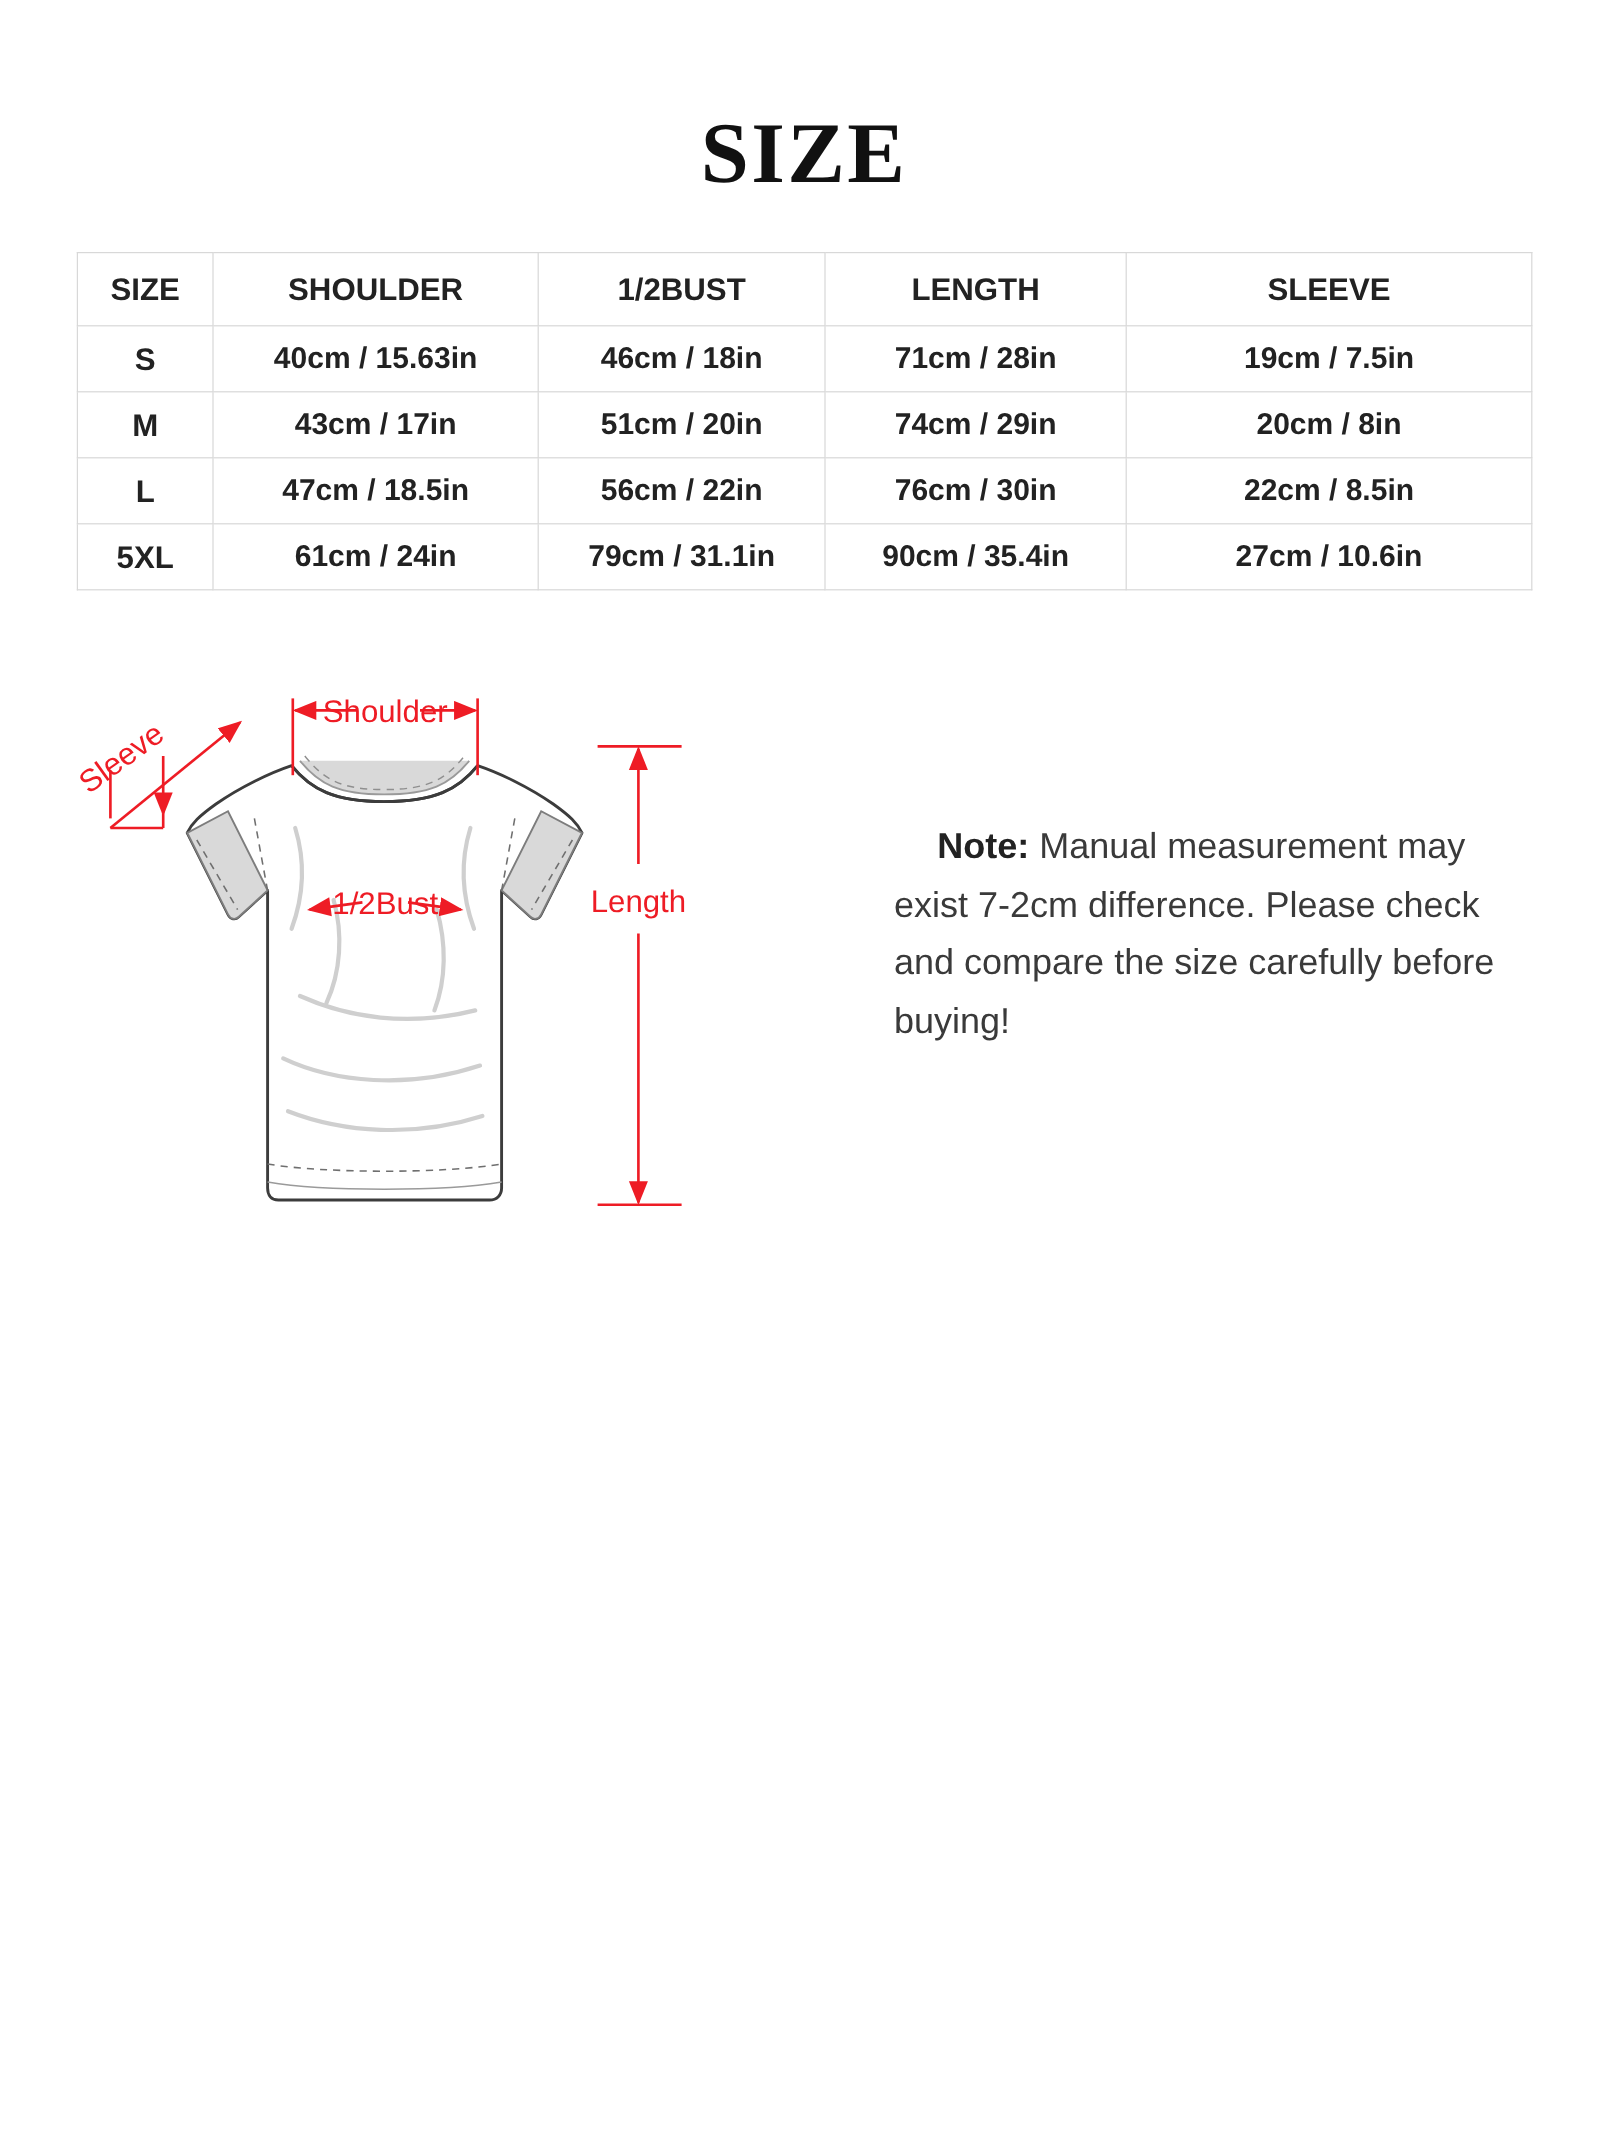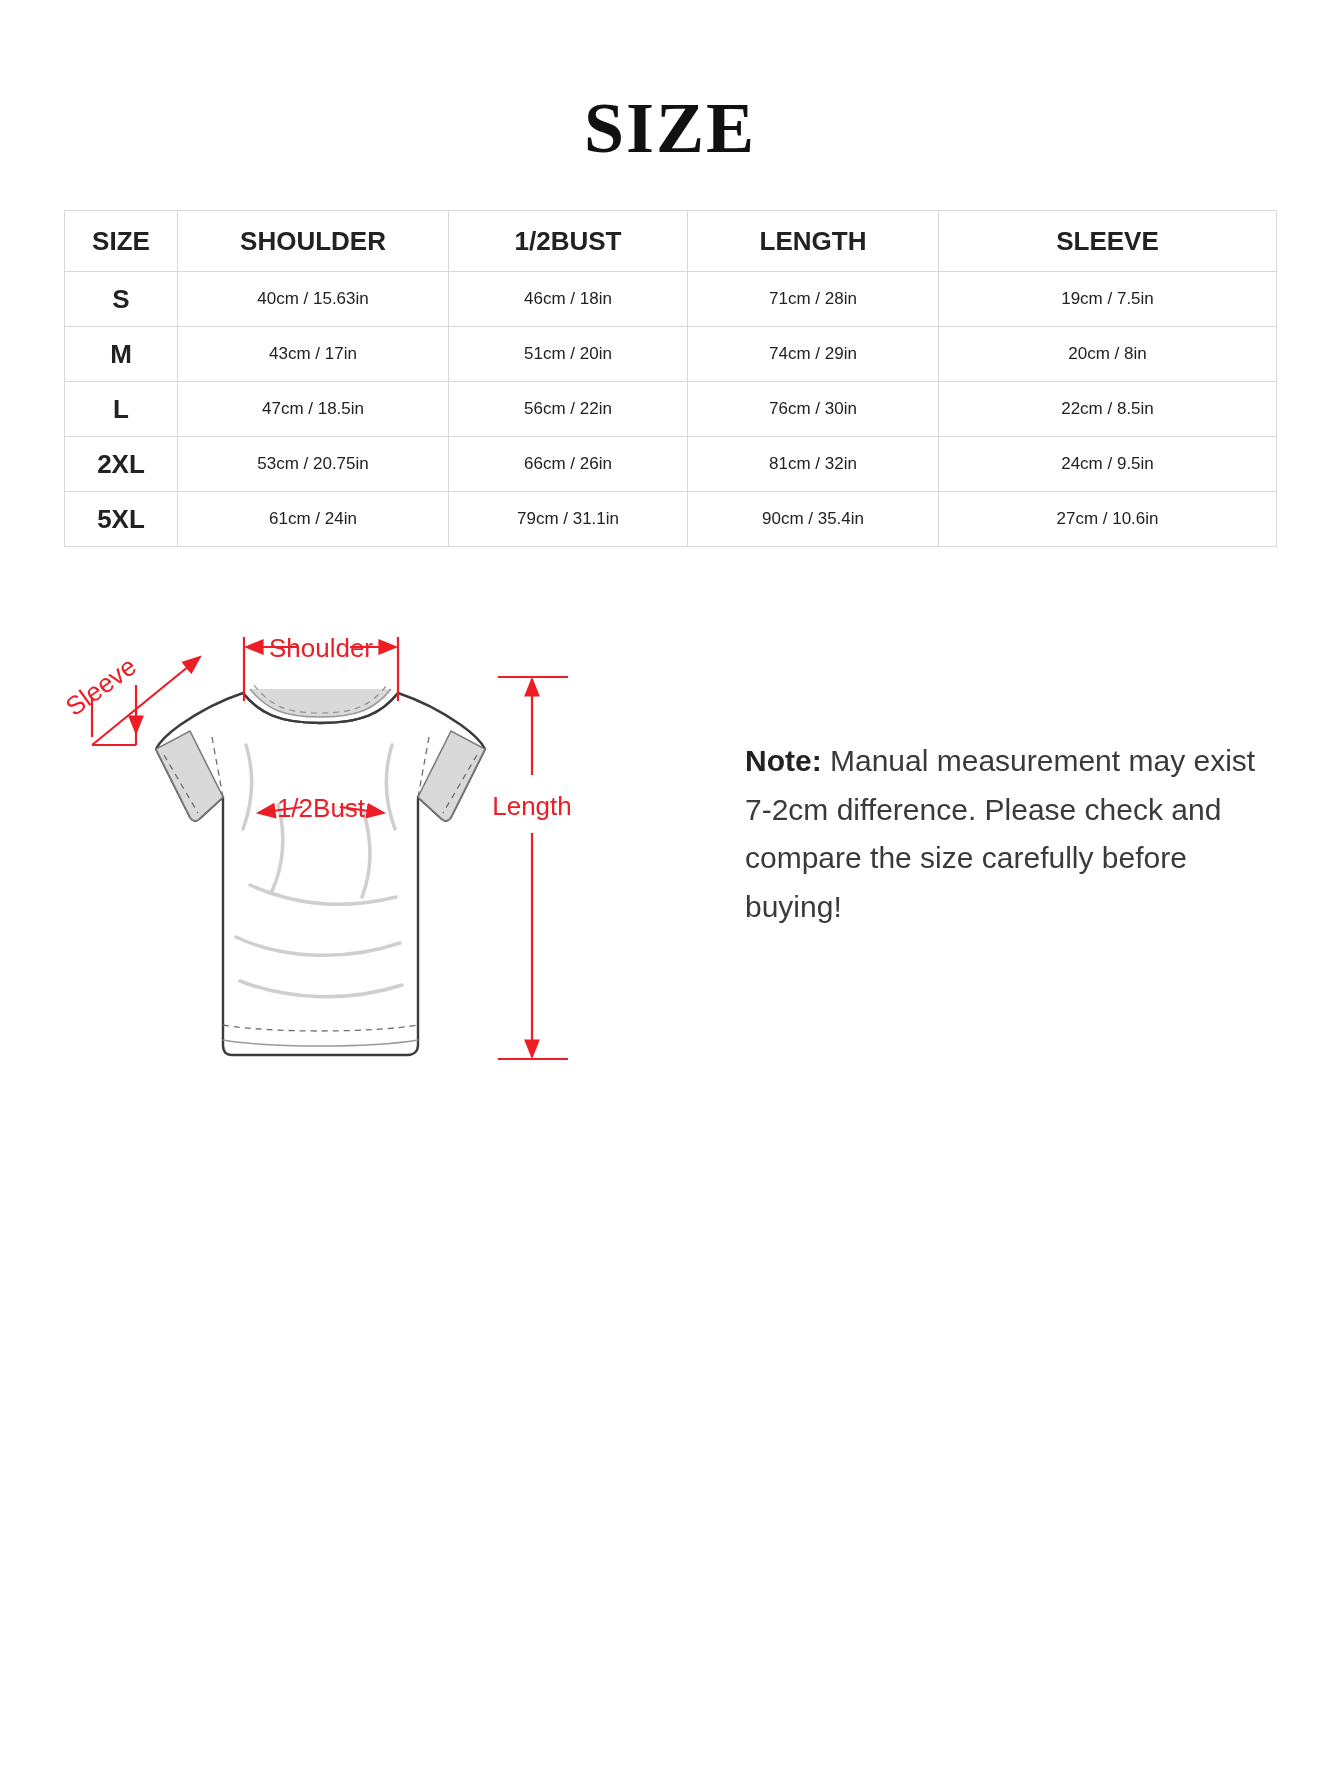--- a/index.html
+++ b/index.html
@@ -38,23 +38,23 @@
     border-collapse: collapse;
     width: 1212px;
     table-layout: fixed;
   }
   table.size-table th,
   table.size-table td {
     border: 1px solid #d8d8d8;
     text-align: center;
     vertical-align: middle;
     height: 52px;
-    font-size: 17px;
+    font-size: 25px;
     color: #222;
-    font-weight: 400;
+    font-weight: 700;
   }
   table.size-table thead th {
     font-weight: 700;
     font-size: 26px;
     height: 58px;
   }
   table.size-table tbody td.size-col {
     font-weight: 700;
     font-size: 26px;
   }
@@ -81,20 +81,21 @@
     left: 745px;
     top: 152px;
     width: 540px;
     font-size: 30px;
     line-height: 1.62;
     color: #3a3a3a;
   }
   .note b {
     font-weight: 700;
     color: #222;
+    margin-left: 36px;
   }
   svg { display: block; }
 </style>
 </head>
 <body>
 
 <div class="page">
 
   <h1 class="title">SIZE</h1>
 
@@ -130,27 +131,20 @@
           <td>51cm / 20in</td>
           <td>74cm / 29in</td>
           <td>20cm / 8in</td>
         </tr>
         <tr>
           <td class="size-col">L</td>
           <td>47cm / 18.5in</td>
           <td>56cm / 22in</td>
           <td>76cm / 30in</td>
           <td>22cm / 8.5in</td>
-        </tr>
-        <tr>
-          <td class="size-col">2XL</td>
-          <td>53cm / 20.75in</td>
-          <td>66cm / 26in</td>
-          <td>81cm / 32in</td>
-          <td>24cm / 9.5in</td>
         </tr>
         <tr>
           <td class="size-col">5XL</td>
           <td>61cm / 24in</td>
           <td>79cm / 31.1in</td>
           <td>90cm / 35.4in</td>
           <td>27cm / 10.6in</td>
         </tr>
       </tbody>
     </table>

